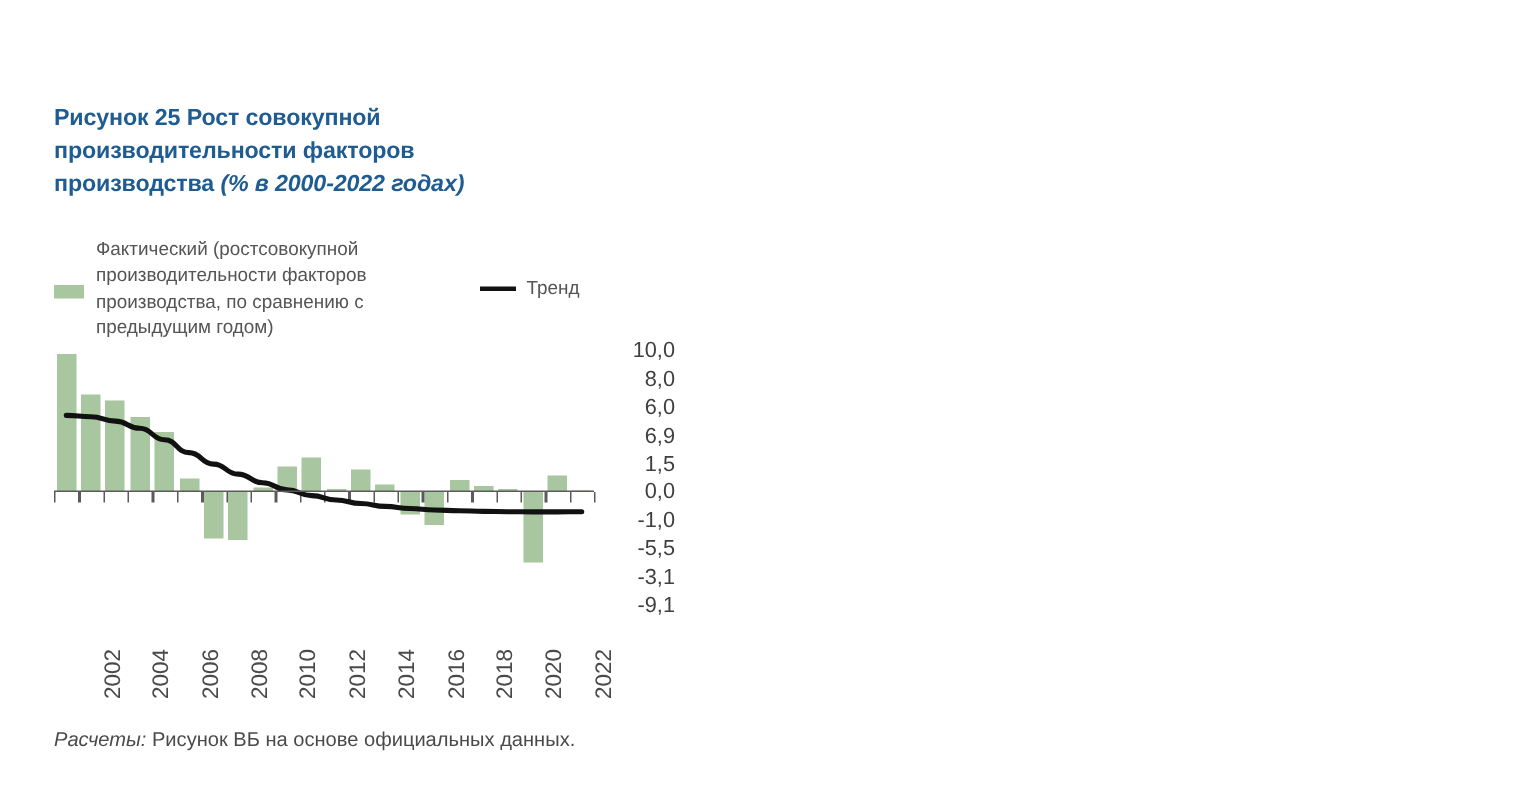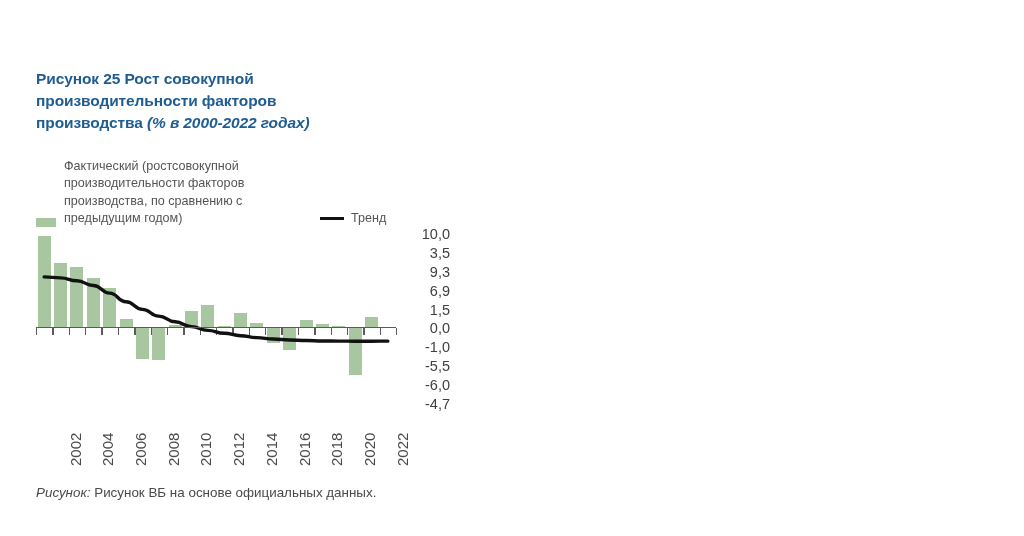--- a/index.html
+++ b/index.html
@@ -46,21 +46,21 @@
     position: absolute;
     left: 36px;
     top: 158px;
     width: 400px;
     font-size: 12.6px;
     color: #555555;
     line-height: 1.37;
   }
   .legend-left .row1 {
     display: flex;
-    align-items: flex-end;
+    align-items: center;
   }
   .swatch-green {
     width: 20px;
     height: 9px;
     background: #a8c6a0;
     margin-top: 4px;
     margin-right: 8px;
     flex: 0 0 auto;
   }
   .legend-left .ltext { width: 252px; }
@@ -226,46 +226,46 @@
           <div class="tick-l" style="left: 360px; top: 95.5556px;"></div>
         </div>
       <svg class="trend-svg" id="trend-svg" width="360" height="172">
           <path d="M 8.18 44.91 C 16.36 44.91, 16.36 45.87, 24.55 45.87 C 32.73 45.87, 32.73 48.73, 40.91 48.73 C 49.09 48.73, 49.09 53.51, 57.27 53.51 C 65.45 53.51, 65.45 61.16, 73.64 61.16 C 81.82 61.16, 81.82 69.76, 90.00 69.76 C 98.18 69.76, 98.18 77.40, 106.36 77.40 C 114.55 77.40, 114.55 84.09, 122.73 84.09 C 130.91 84.09, 130.91 89.82, 139.09 89.82 C 147.27 89.82, 147.27 94.60, 155.45 94.60 C 163.64 94.60, 163.64 98.42, 171.82 98.42 C 180.00 98.42, 180.00 101.29, 188.18 101.29 C 196.36 101.29, 196.36 103.68, 204.55 103.68 C 212.73 103.68, 212.73 105.59, 220.91 105.59 C 229.09 105.59, 229.09 107.02, 237.27 107.02 C 245.45 107.02, 245.45 107.98, 253.64 107.98 C 261.82 107.98, 261.82 108.46, 270.00 108.46 C 278.18 108.46, 278.18 108.93, 286.36 108.93 C 294.55 108.93, 294.55 109.12, 302.73 109.12 C 310.91 109.12, 310.91 109.22, 319.09 109.22 C 327.27 109.22, 327.27 109.22, 335.45 109.22 C 343.64 109.22, 343.64 109.12, 351.82 109.12" fill="none" stroke="#111111" stroke-width="3.4" stroke-linecap="round"></path>
         </svg>
       <div class="axis-left-zero" id="axis-left-zero" style="top: 94.7556px;"></div>
     </div>
 
     <div class="ylab-left" id="ylab-left">
         <div>10,0</div>
-        <div>3,5</div>
-        <div>9,3</div>
+        <div>8,0</div>
+        <div>6,0</div>
         <div>6,9</div>
         <div>1,5</div>
         <div>0,0</div>
         <div>-1,0</div>
         <div>-5,5</div>
-        <div>-6,0</div>
-        <div>-4,7</div>
+        <div>-3,1</div>
+        <div>-9,1</div>
       </div>
     <div class="xlab-left" id="xlab-left">
         <span style="left: 30.5455px;">2002</span>
         <span style="left: 63.2727px;">2004</span>
         <span style="left: 96px;">2006</span>
         <span style="left: 128.727px;">2008</span>
         <span style="left: 161.455px;">2010</span>
         <span style="left: 194.182px;">2012</span>
         <span style="left: 226.909px;">2014</span>
         <span style="left: 259.636px;">2016</span>
         <span style="left: 292.364px;">2018</span>
         <span style="left: 325.091px;">2020</span>
         <span style="left: 357.818px;">2022</span>
       </div>
 
     <div class="source source-left">
-      <span class="lbl">Рисунок:</span><span> Рисунок ВБ на основе официальных данных.</span>
+      <span class="lbl">Расчеты:</span><span> Рисунок ВБ на основе официальных данных.</span>
     </div>
   </div>
 
   <div class="panel panel-right">
 
     
 
     
 
     

